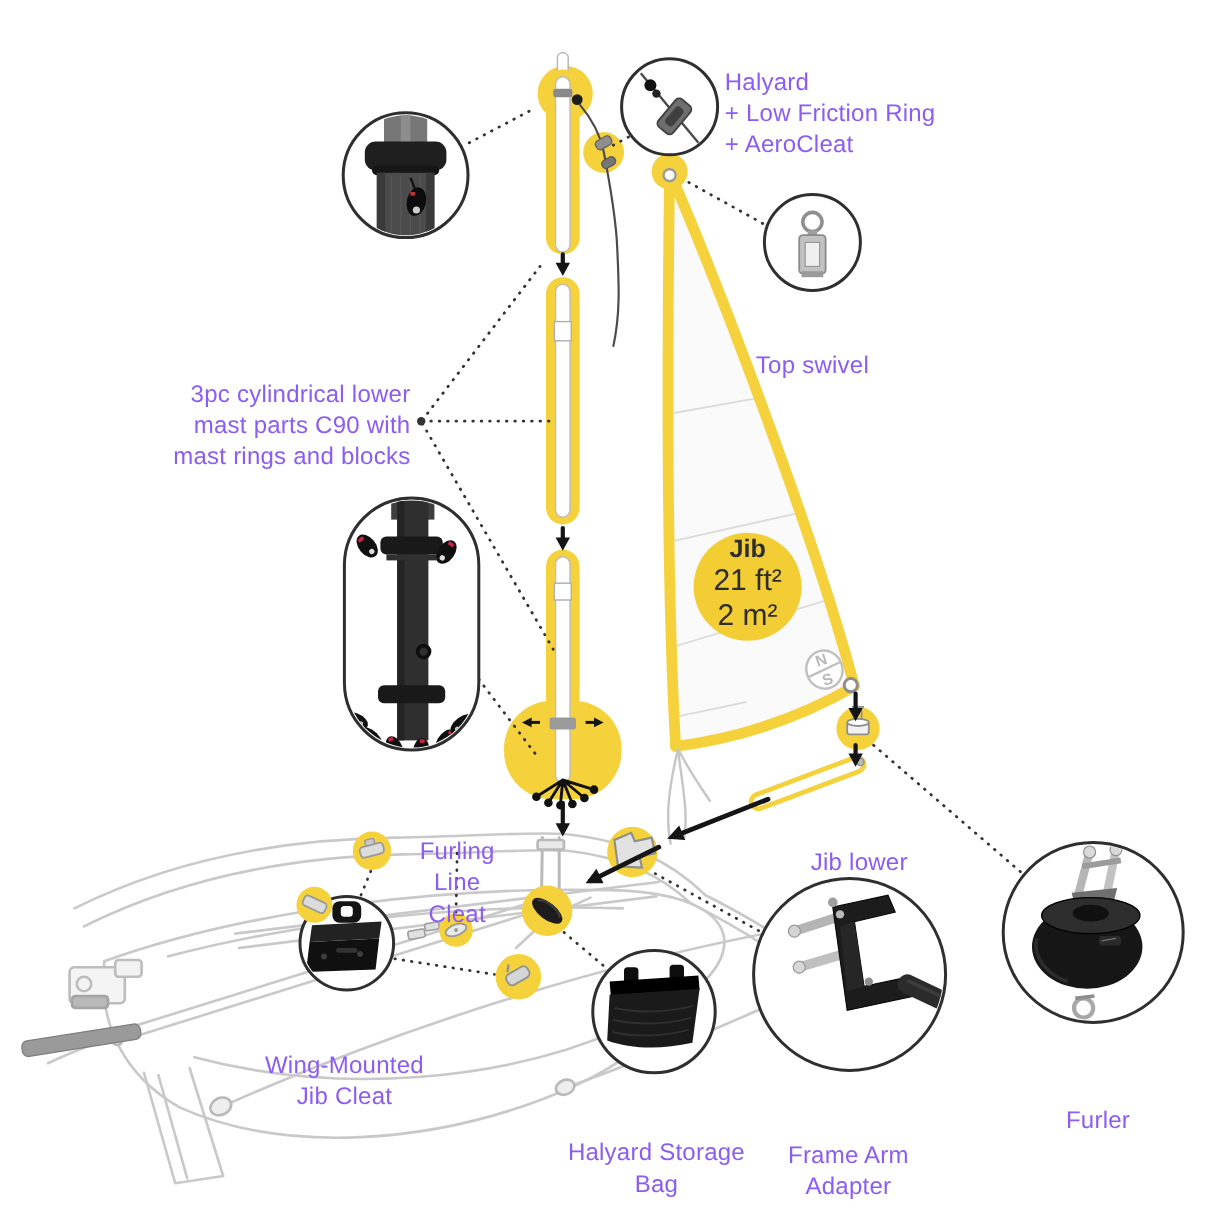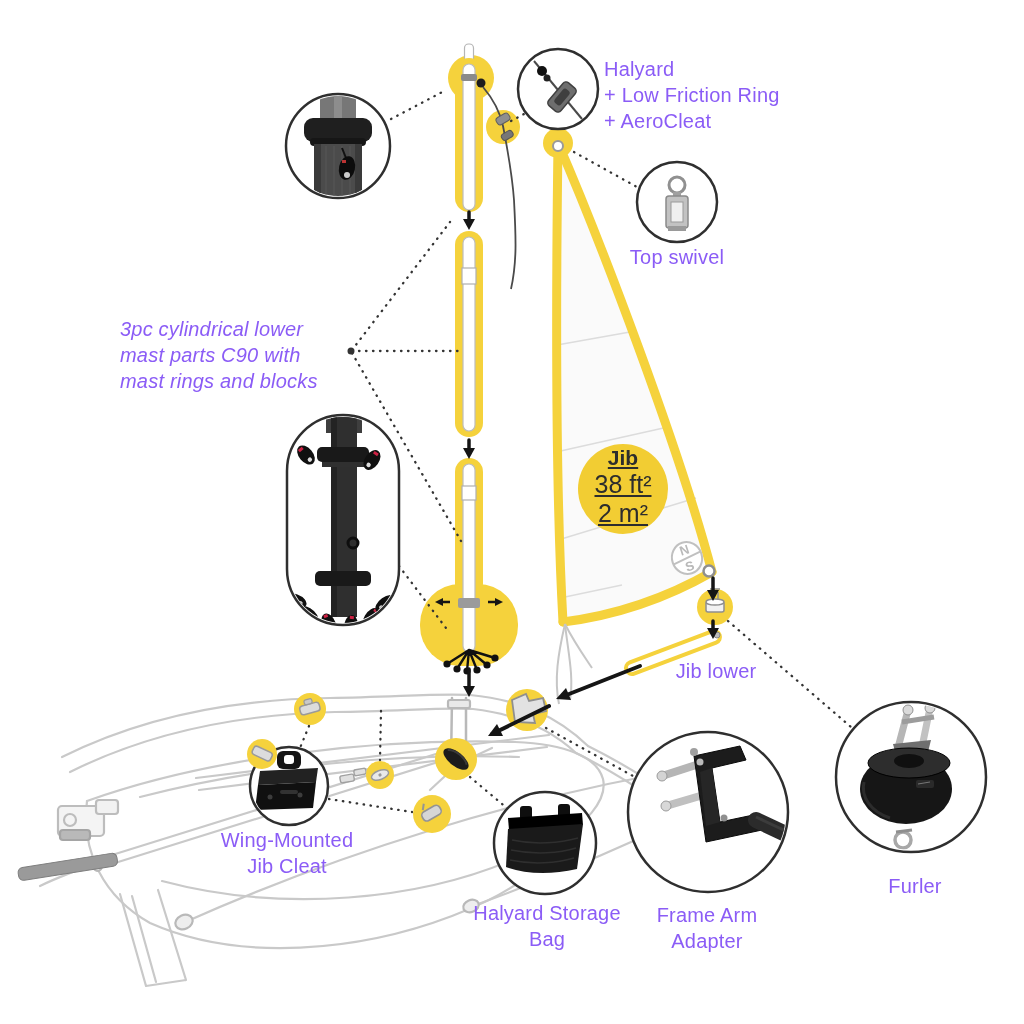--- a/index.html
+++ b/index.html
@@ -1,24 +1,24 @@
 <!DOCTYPE html>
 <html><head>
 <meta charset="utf-8">
 <style>
   html,body{margin:0;padding:0;background:#ffffff;}
   #canvas{position:relative;width:1024px;height:1024px;background:#ffffff;
           font-family:"Liberation Sans",sans-serif;overflow:hidden;}
   #art{position:absolute;left:0;top:0;}
   .lbl{position:absolute;color:#8b5cf6;font-size:20px;line-height:1.3;
        white-space:pre-line;letter-spacing:.2px;}
-  .ctr{transform:translateX(-50%);text-align:center;}
-  .rgt{font-style:italic;}
+  .ctr{transform:translateX(-50%);text-align:center;margin-top:48px;}
+  .rgt{text-align:right;}
   .badge{position:absolute;left:565px;top:446px;width:116px;display:flex;
-         flex-direction:column;align-items:center;color:#2d2d2d;text-decoration:underline;}
+         flex-direction:column;align-items:center;color:#2d2d2d;}
   .badge .t{font-weight:bold;font-size:21px;line-height:24px;}
   .badge .a{font-size:25px;line-height:29px;}
 </style>
 </head>
 <body>
 
 <div id="canvas">
 <svg id="art" width="1024" height="1024" viewBox="0 0 1024 1024">
   <defs>
     <clipPath id="clipA">
@@ -388,27 +388,30 @@
   </g>
 </svg>
 
 <div class="lbl" style="left:604px;top:56px;">Halyard
 + Low Friction Ring
 + AeroCleat</div>
 <div class="lbl ctr" style="left:677px;top:244px;">Top swivel</div>
 <div class="lbl rgt" style="left:120px;top:316px;width:222px;">3pc cylindrical lower
 mast parts C90 with
 mast rings and  blocks</div>
+<div class="lbl ctr" style="left:381px;top:649px;">Furling
+Line
+Cleat</div>
 <div class="lbl ctr" style="left:716px;top:658px;">Jib lower</div>
 <div class="lbl ctr" style="left:287px;top:827px;">Wing-Mounted
 Jib Cleat</div>
 <div class="lbl ctr" style="left:547px;top:900px;">Halyard Storage
 Bag</div>
 <div class="lbl ctr" style="left:707px;top:902px;">Frame Arm
 Adapter</div>
 <div class="lbl ctr" style="left:915px;top:873px;">Furler</div>
 
 <div class="badge">
   <span class="t">Jib</span>
-  <span class="a">38 ft²</span>
+  <span class="a">21 ft²</span>
   <span class="a">2 m²</span>
 </div>
 </div>
 
 </body></html>

